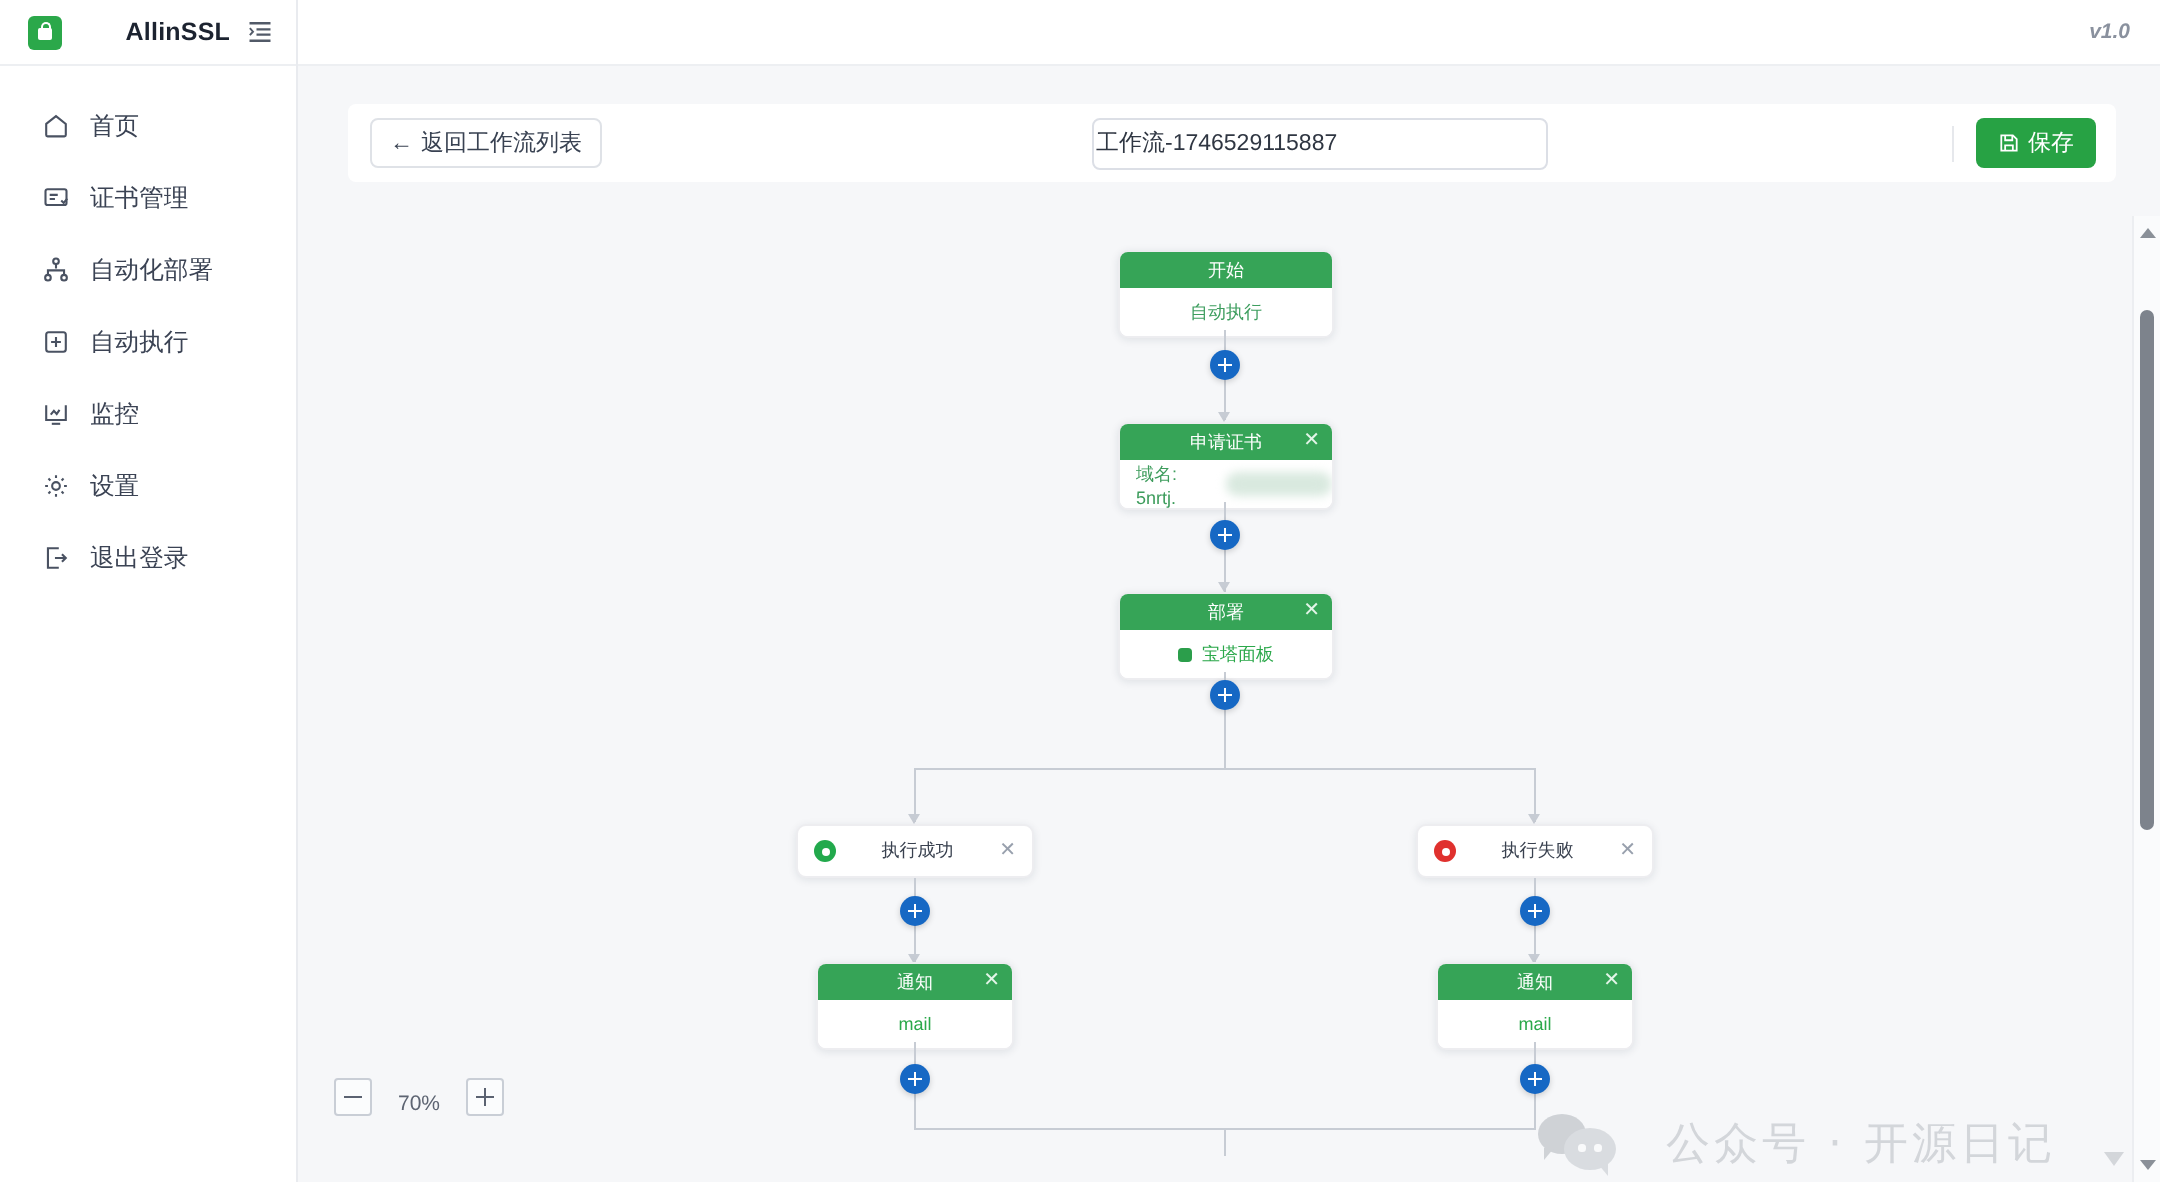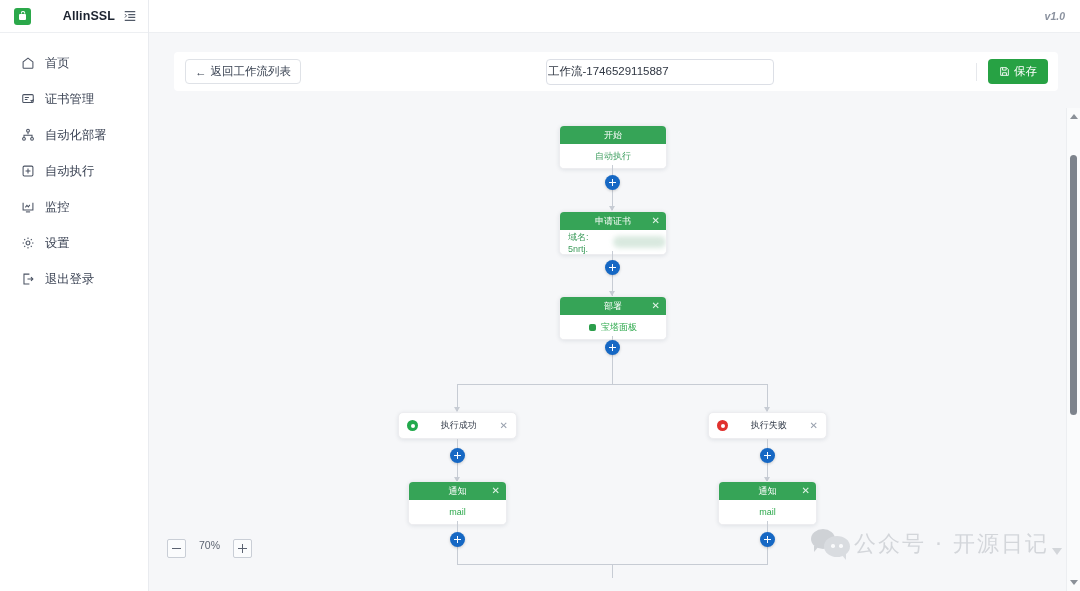--- a/index.html
+++ b/index.html
@@ -179,36 +179,36 @@
     background: #1668c4; display: flex; align-items: center;
     justify-content: center; cursor: pointer;
     box-shadow: 0 1px 3px rgba(0,0,0,.18);
   }
   .plus-btn .bar-h { position: absolute; width: 7px; height: 1.6px; background: #fff; }
   .plus-btn .bar-v { position: absolute; width: 1.6px; height: 7px; background: #fff; }
 
   
   .zoom-ctrl {
     position: absolute; left: 18px; bottom: 33px;
-    display: flex; align-items: flex-start; gap: 13px;
+    display: flex; align-items: flex-end; gap: 13px;
   }
   .zoom-btn {
     width: 19px; height: 19px; border: 1px solid #c9ced6;
     border-radius: 2px; background: #fbfcfd; cursor: pointer;
     display: flex; align-items: center; justify-content: center;
     position: relative;
   }
   .zoom-btn .bar-h { position: absolute; width: 9px; height: 1.4px; background: #5b6271; }
   .zoom-btn .bar-v { position: absolute; width: 1.4px; height: 9px; background: #5b6271; }
   .zoom-level { font-size: 10.5px; color: #5d6472; }
 
   
   .watermark {
-    position: absolute; right: 18px; bottom: 32px;
-    display: flex; align-items: center; gap: 3px;
+    position: absolute; right: 18px; bottom: 4px;
+    display: flex; align-items: center; gap: 24px;
     opacity: .42; pointer-events: none; user-select: none;
   }
   .wm-icon { position: relative; width: 40px; height: 30px; flex: 0 0 40px; }
   .wm-icon .b1 {
     position: absolute; left: 0; top: 0; width: 24px; height: 20px;
     background: #9aa0a8; border-radius: 50%;
   }
   .wm-icon .b1:after {
     content: ""; position: absolute; left: 3px; bottom: -3px;
     width: 0; height: 0; border-top: 6px solid #9aa0a8;

